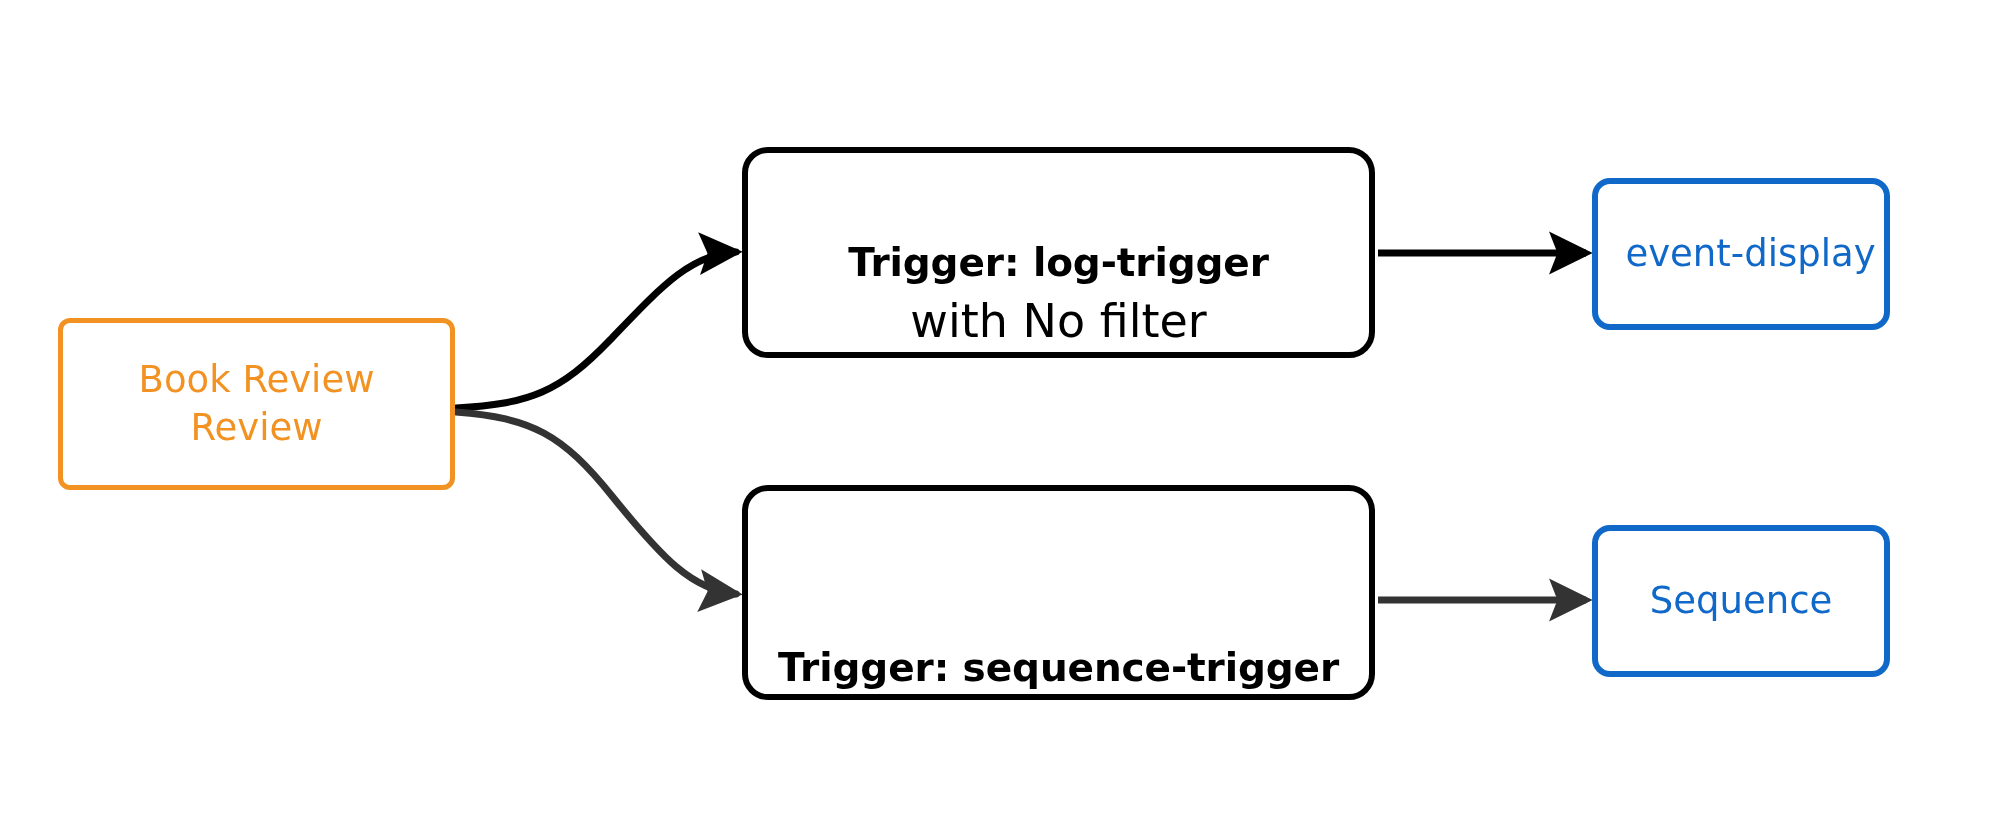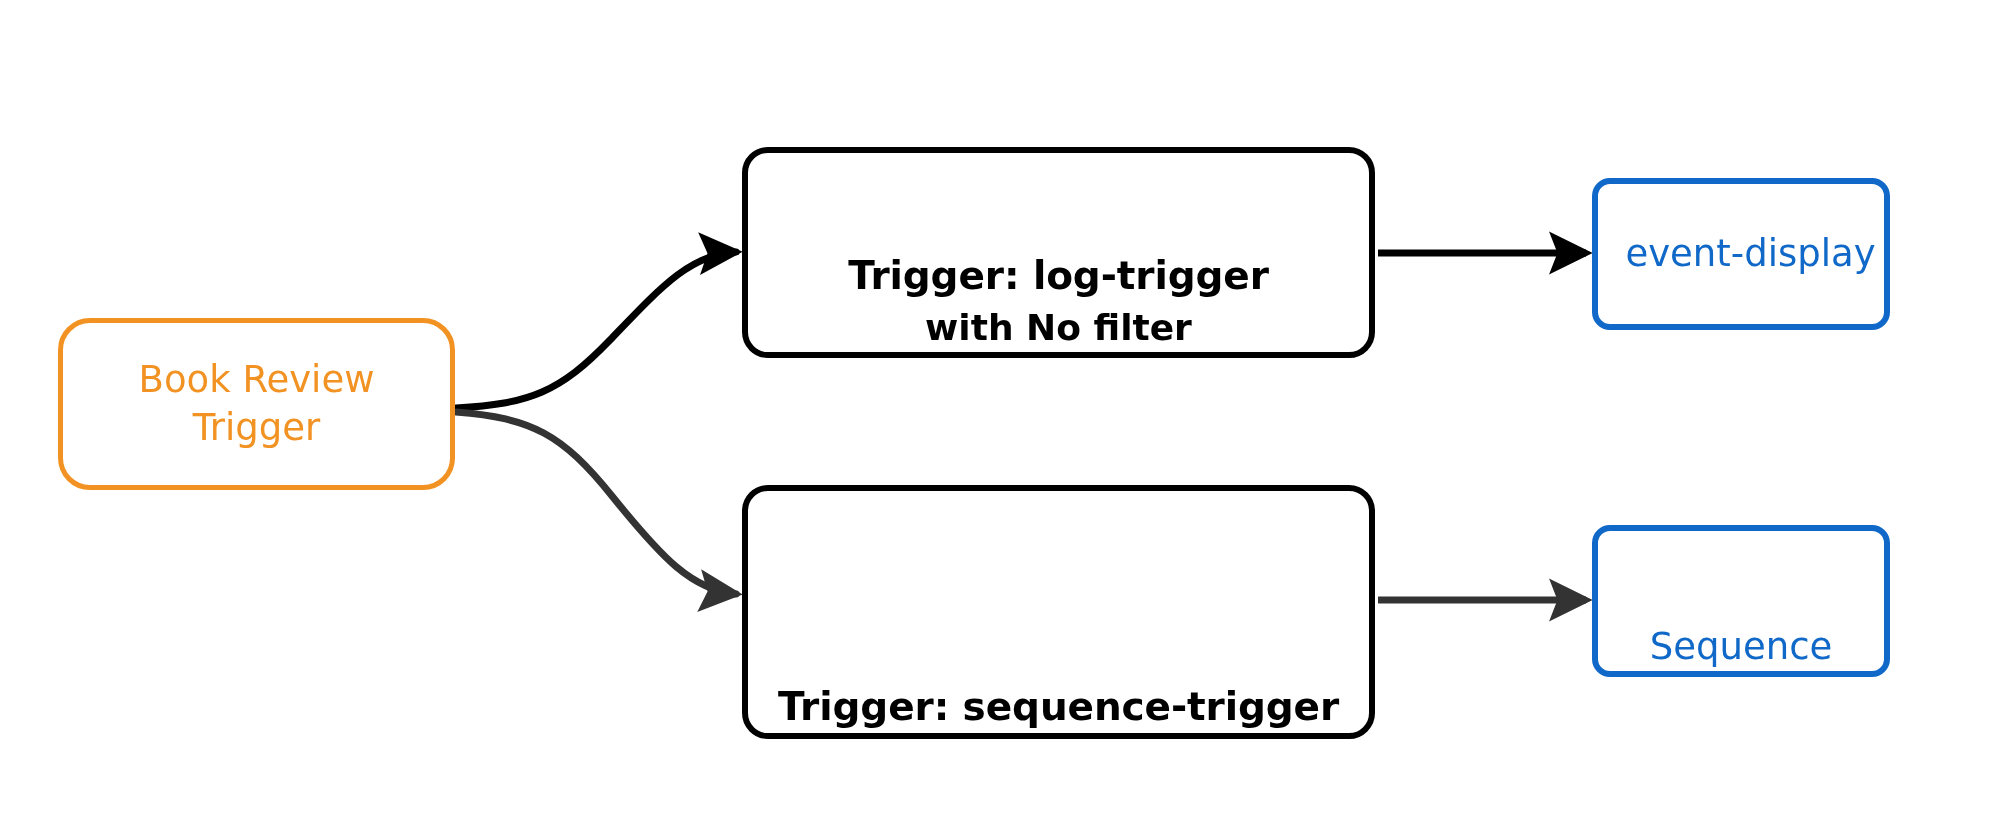--- a/index.html
+++ b/index.html
@@ -39,64 +39,64 @@
     line-height: 1.30;
   }
 
   
   .node-broker {
     left: 58px;
     top: 318px;
     width: 397px;
     height: 172px;
     border: 5px solid #f29222;
-    border-radius: 32px;
+    border-radius: 12px;
     color: #f29222;
     font-size: 37px;
     font-weight: 400;
   }
   .node-broker .line { display: block; }
 
   
   .node-trigger {
     left: 742px;
     width: 633px;
     border: 6px solid #000000;
     border-radius: 26px;
     color: #000000;
     justify-content: flex-end;
   }
   .node-trigger.top    { top: 147px; height: 211px; }
-  .node-trigger.bottom { top: 485px; height: 254px; }
+  .node-trigger.bottom { top: 485px; height: 215px; }
   .node-trigger .title {
     display: block;
     font-size: 39px;
     font-weight: 700;
     letter-spacing: -0.1px;
   }
   .node-trigger .subtitle {
     display: block;
-    font-size: 36px;
-    font-weight: 700;
+    font-size: 46px;
+    font-weight: 400;
     margin-top: 4px;
   }
 
   
   .node-target {
     left: 1592px;
     width: 298px;
     height: 152px;
     border: 6px solid #1068c8;
     border-radius: 18px;
     color: #1068c8;
     font-size: 37px;
     font-weight: 400;
   }
   .node-target.top    { top: 178px; padding-left: 19px; }
-  .node-target.bottom { top: 525px; justify-content: flex-end; }
+  .node-target.bottom { top: 525px; }
 </style>
 </head>
 <body>
 
 <div id="canvas">
 
   <svg id="edge-layer" viewBox="0 0 1999 831" xmlns="http://www.w3.org/2000/svg">
     <defs>
       <marker id="arrow-black" viewBox="0 0 12 12" refX="9.4" refY="6" markerWidth="7.2" markerHeight="7.2" orient="auto-start-reverse">
         <path d="M 0.6 0.9 L 11 6 L 0.6 11.1 L 2.6 6 Z" fill="#000000"></path>
@@ -110,21 +110,21 @@
 
     <path d="M 456 412 C 532 418, 562 434, 612 496 C 662 558, 692 590, 736 594" fill="none" stroke="#333333" stroke-width="7" stroke-linecap="round" marker-end="url(#arrow-gray)"></path>
 
     <path d="M 1378 253 L 1586 253" fill="none" stroke="#000000" stroke-width="7" stroke-linecap="butt" marker-end="url(#arrow-black)"></path>
 
     <path d="M 1378 600 L 1586 600" fill="none" stroke="#333333" stroke-width="7" stroke-linecap="butt" marker-end="url(#arrow-gray)"></path>
   </svg>
 
   <div class="node node-broker">
     <span class="line">Book Review</span>
-    <span class="line">Trigger</span>
+    <span class="line">Review</span>
   </div>
 
   <div class="node node-trigger top">
     <span class="title">Trigger: log-trigger</span>
     <span class="subtitle">with No filter</span>
   </div>
 
   <div class="node node-trigger bottom">
     <span class="title">Trigger: sequence-trigger</span>
   </div>

